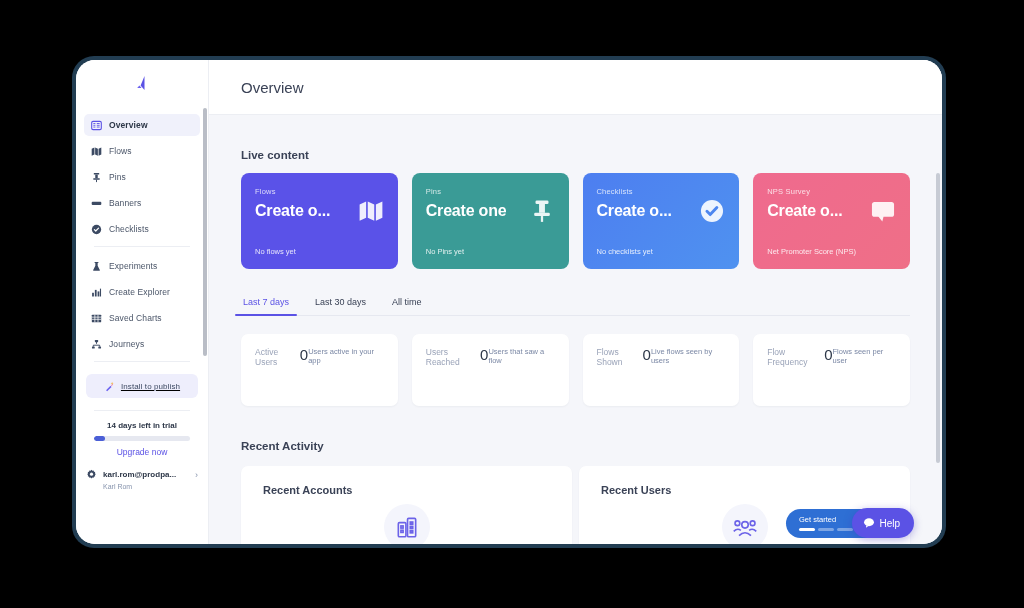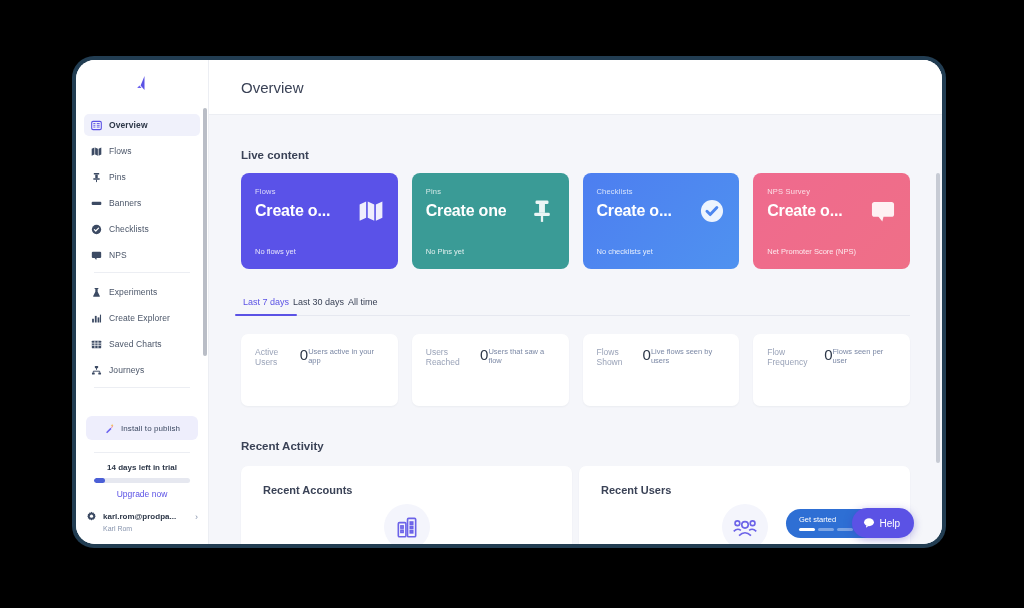--- a/index.html
+++ b/index.html
@@ -83,21 +83,21 @@
   }
   .nav-item.active .nav-label { color: #2d3748; font-weight: bold; }
 
   .nav-divider {
     height: 1px;
     background: #eceef3;
     margin: 6px 10px 8px 10px;
   }
 
   
-  #install-wrap { padding: 0 10px; margin-top: 20px; }
+  #install-wrap { padding: 0 10px; margin-top: 4px; text-decoration: underline; }
   #install-btn {
     display: flex;
     align-items: center;
     justify-content: center;
     gap: 6px;
     height: 24px;
     background: #eeeefc;
     border-radius: 6px;
     cursor: pointer;
   }
@@ -250,20 +250,21 @@
   }
   .cc-sub {
     font-size: 7.5px;
     color: rgba(255,255,255,0.85);
   }
 
   
   #tabs-row {
     display: flex;
     align-items: center;
+    gap: 22px;
     margin-top: 22px;
     border-bottom: 1px solid #e6e8f0;
   }
   .tab {
     font-size: 9px;
     color: #3a4256;
     padding: 6px 2px 8px 2px;
     cursor: pointer;
     position: relative;
   }
@@ -457,29 +458,20 @@
         <div class="nav-item">
           <span class="nav-icon">
             <svg width="11" height="11" viewBox="0 0 16 16" fill="currentColor">
               <circle cx="8" cy="8" r="6.8"></circle>
               <path d="M4.9 8.2 L6.9 10.2 L11 5.9" stroke="#ffffff" stroke-width="1.7" fill="none" stroke-linecap="round" stroke-linejoin="round"></path>
             </svg>
           </span>
           <span class="nav-label">Checklists</span>
         </div>
 
-        <div class="nav-item">
-          <span class="nav-icon">
-            <svg width="11" height="11" viewBox="0 0 16 16" fill="currentColor">
-              <rect x="1.2" y="2.4" width="13.6" height="9.2" rx="1.6"></rect>
-              <path d="M5 11.2 L7.6 14.4 L8.4 11.2 Z"></path>
-            </svg>
-          </span>
-          <span class="nav-label">NPS</span>
-        </div>
 
         <div class="nav-divider"></div>
 
         <div class="nav-item">
           <span class="nav-icon">
             <svg width="11" height="11" viewBox="0 0 16 16" fill="currentColor">
               <rect x="5" y="1.4" width="6" height="1.5" rx="0.6"></rect>
               <path d="M6.3 2.9 L6.3 7 L3.2 13 Q2.8 14.3 4.2 14.3 L11.8 14.3 Q13.2 14.3 12.8 13 L9.7 7 L9.7 2.9 Z"></path>
             </svg>
           </span>

